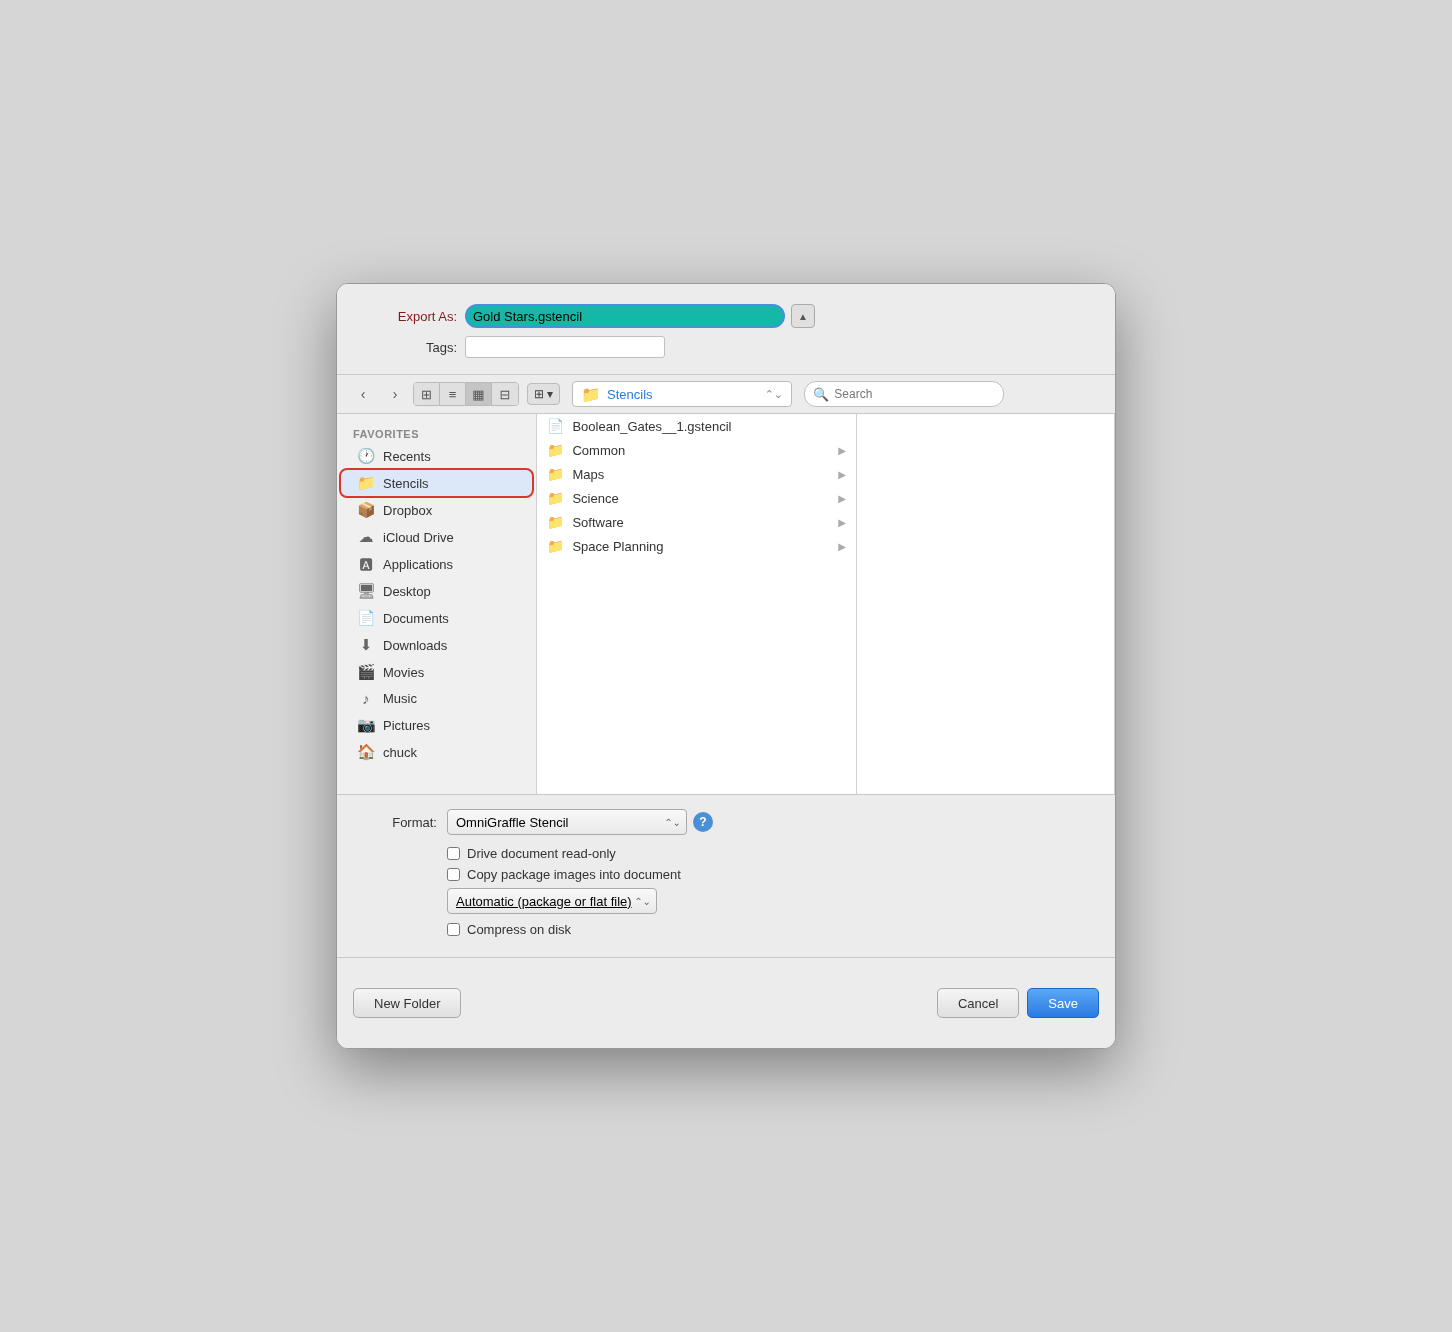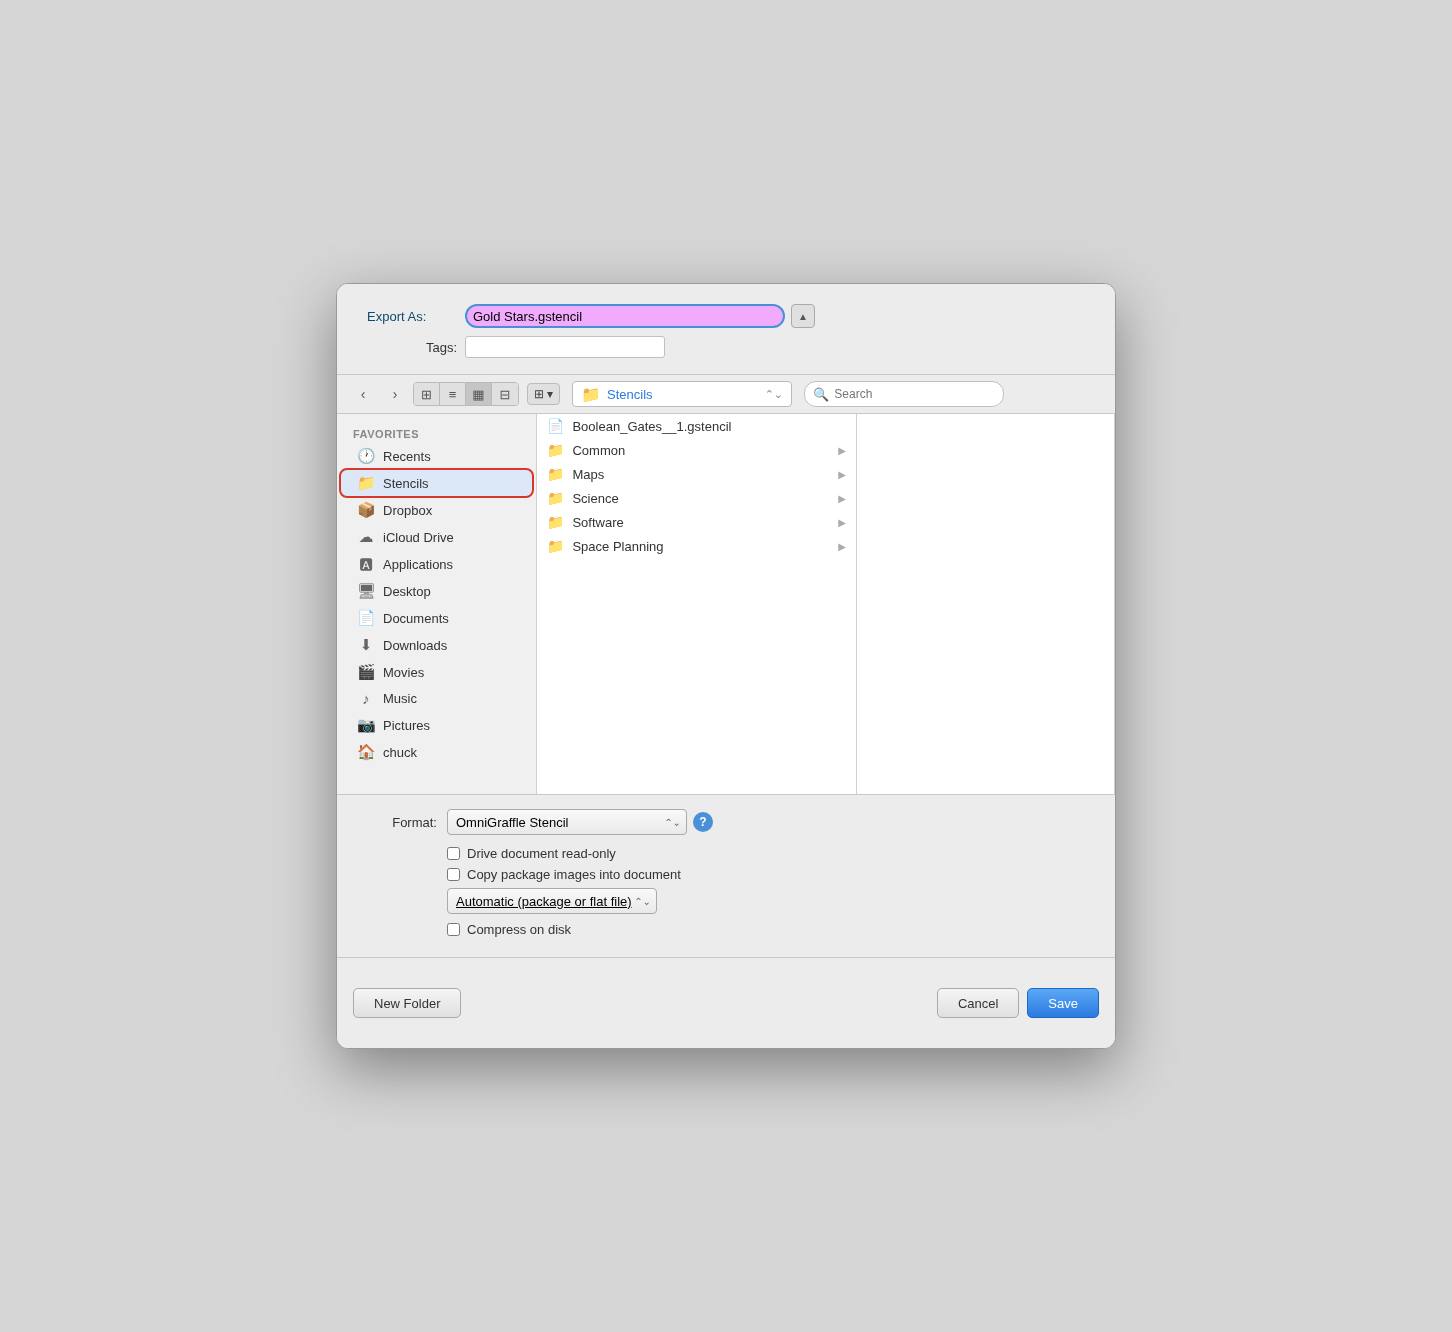--- a/index.html
+++ b/index.html
@@ -25,37 +25,37 @@
       background: #ececec;
       padding: 20px 30px 16px;
       border-bottom: 1px solid #c8c8c8;
     }
     .export-row {
       display: flex;
       align-items: center;
       margin-bottom: 8px;
     }
     .export-label {
-      color: #0c4a6e;
+      color: #7f1d1d;
       font-size: 13px;
       font-weight: 500;
       min-width: 90px;
-      text-align: left;
+      text-align: right;
       margin-right: 8px;
     }
     .export-input {
       flex: 1;
       max-width: 320px;
       height: 24px;
       border: 2px solid #4a90d9;
       border-radius: 12px;
       padding: 0 6px;
       font-size: 13px;
       outline: none;
-      background: #f0abfc;
+      background: #14b8a6;
     }
     .expand-btn {
       width: 24px;
       height: 24px;
       margin-left: 6px;
       background: #e0e0e0;
       border: 1px solid #aaa;
       border-radius: 4px;
       cursor: pointer;
       display: flex;

